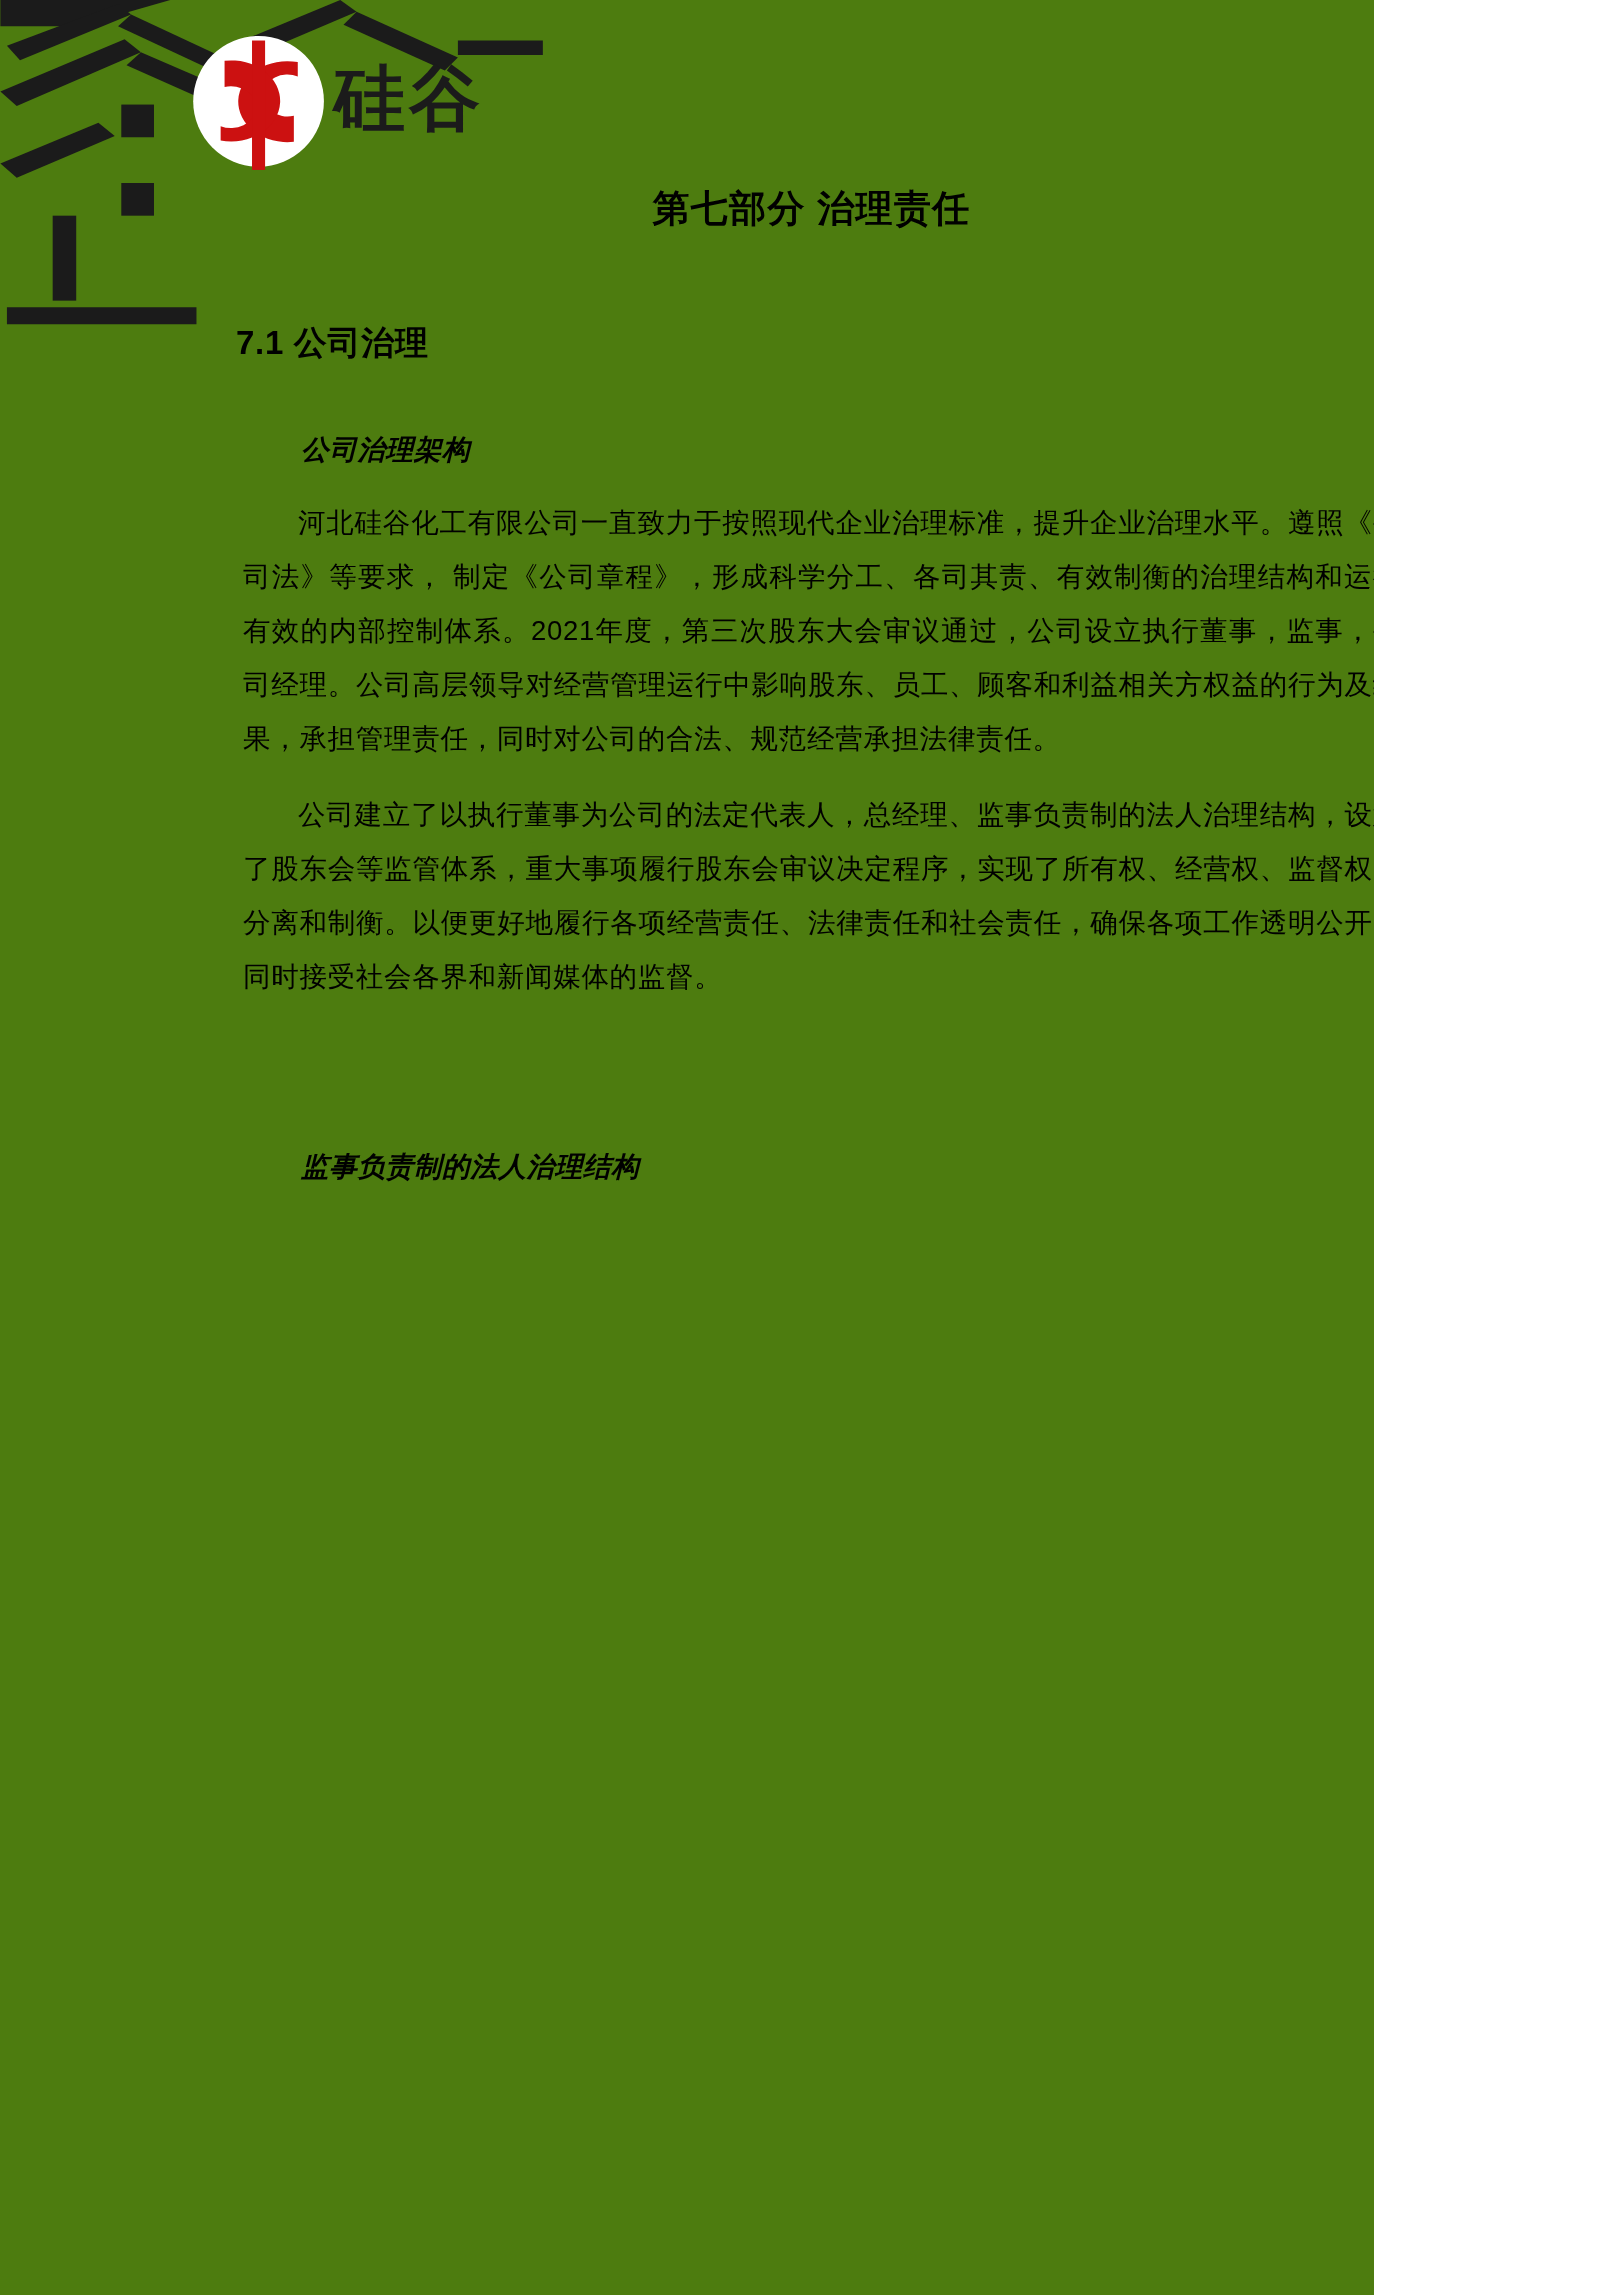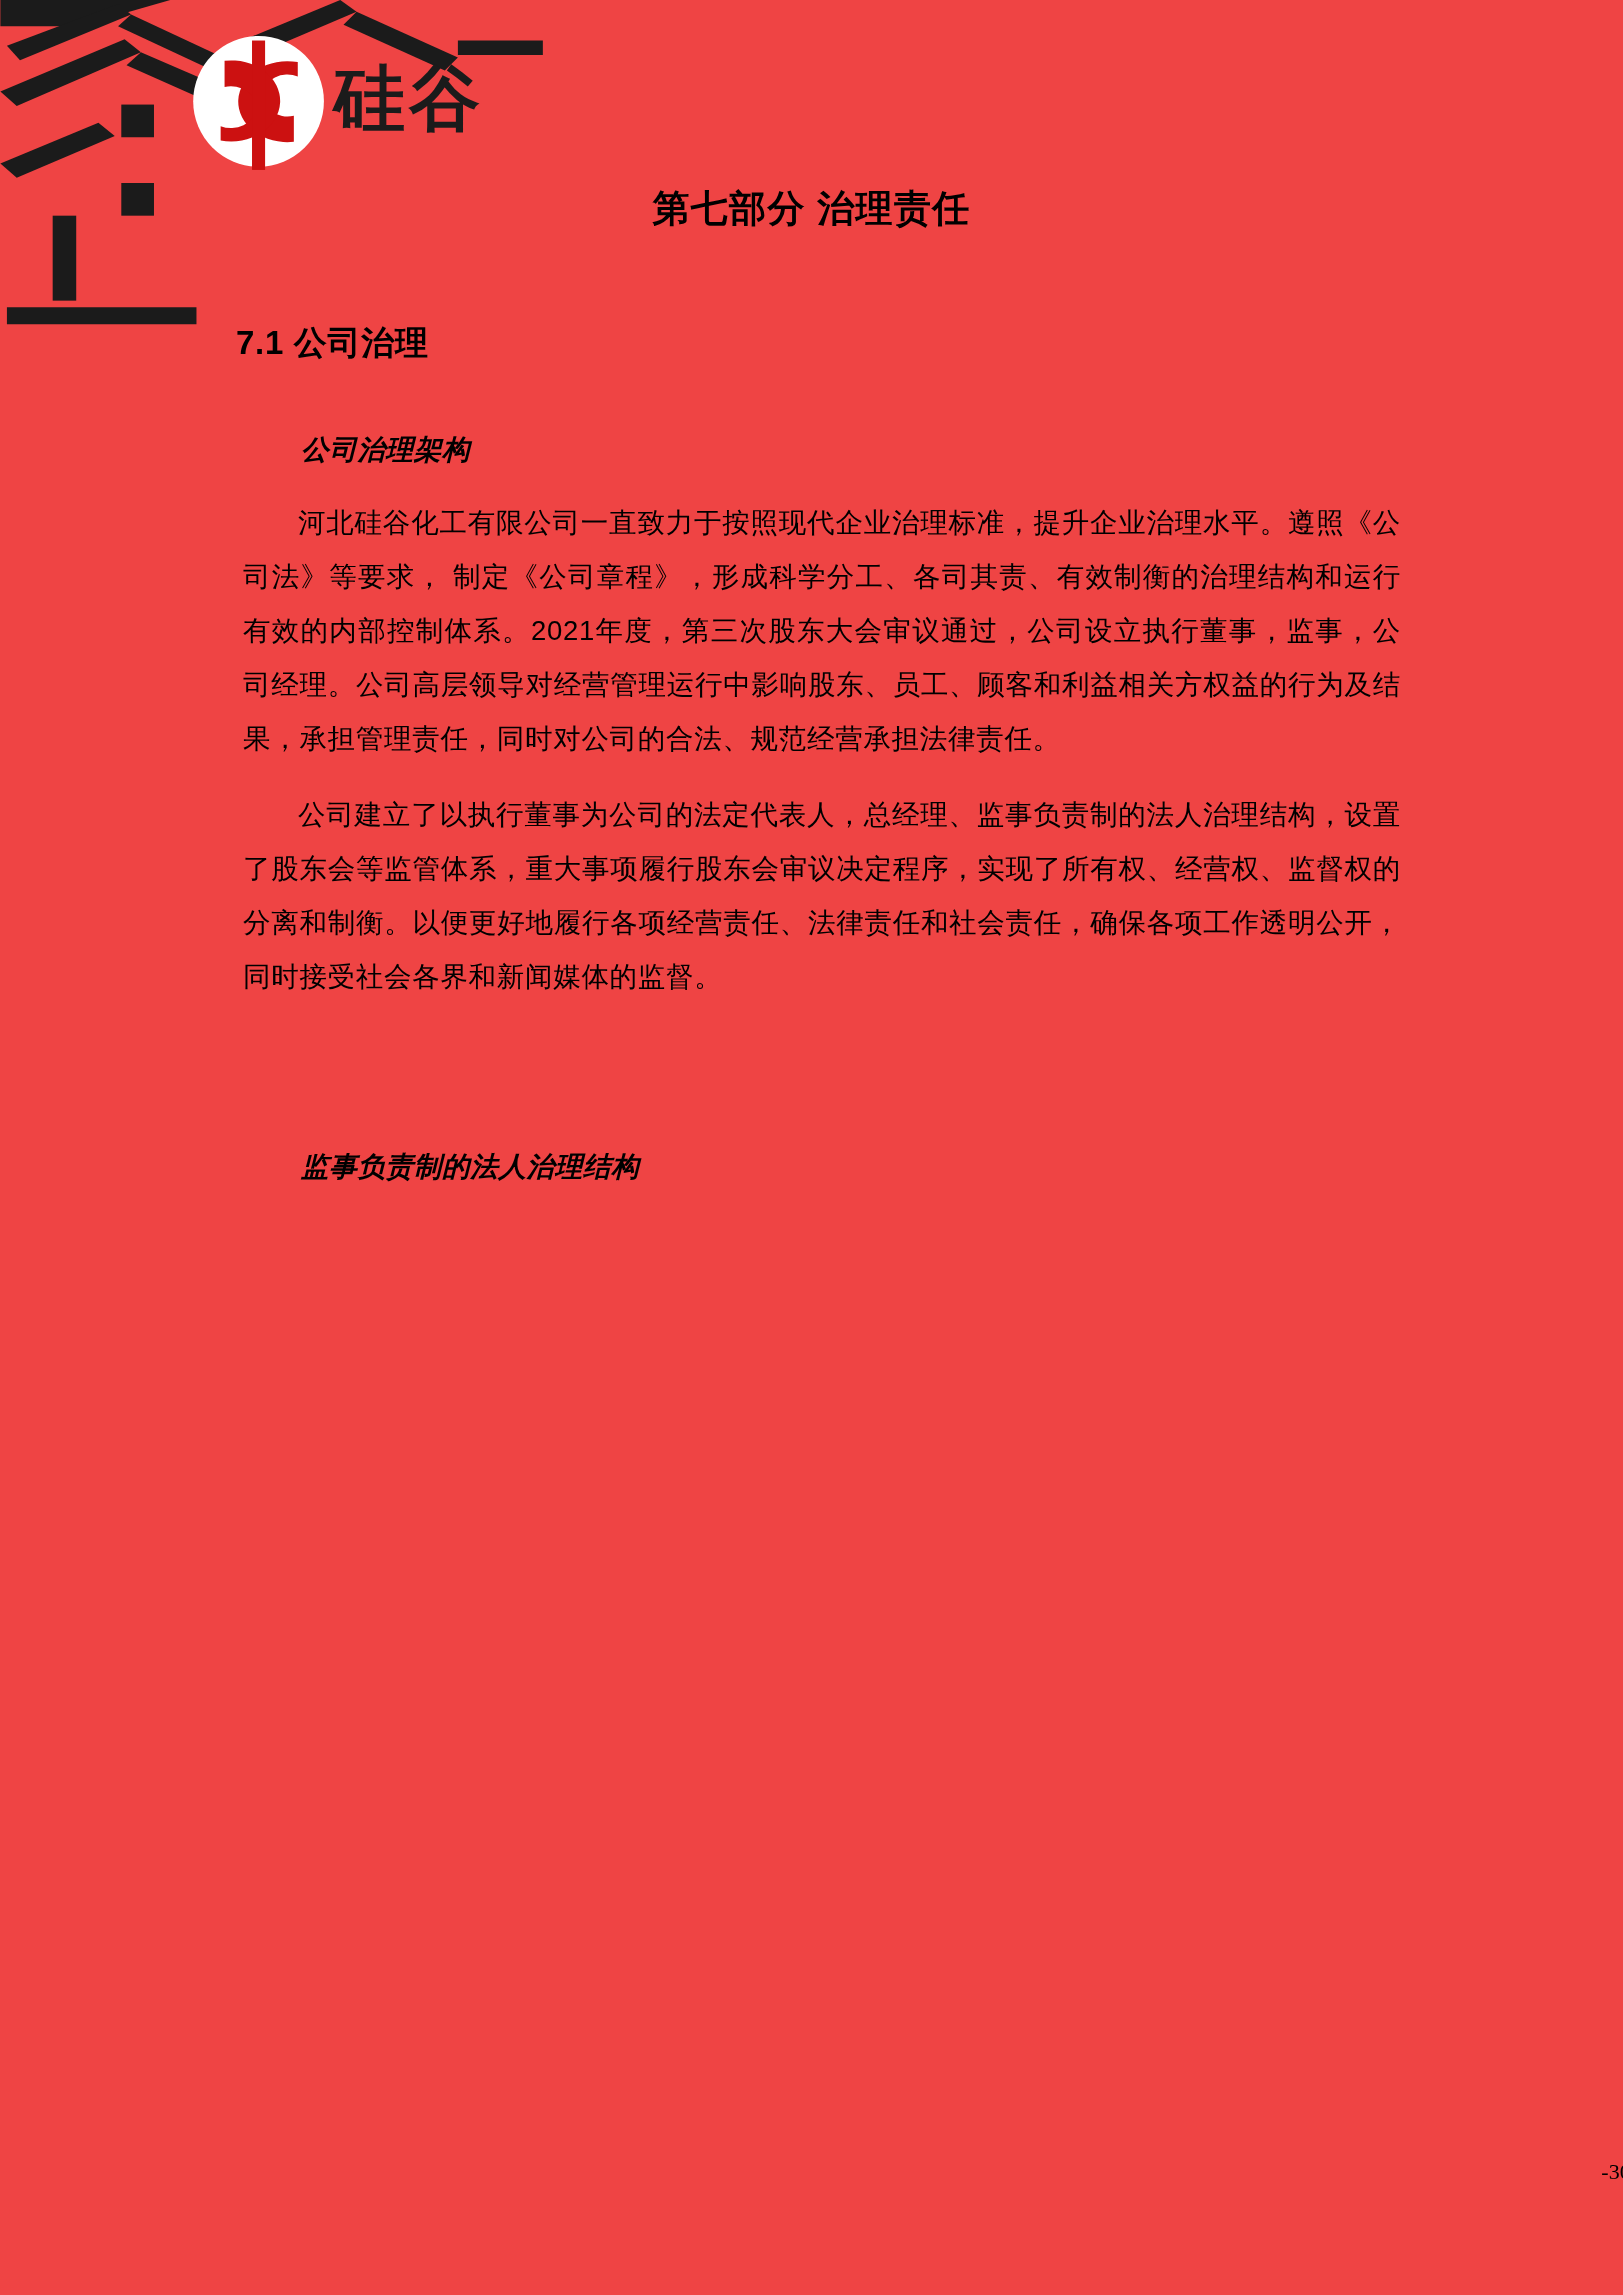--- a/index.html
+++ b/index.html
@@ -2,23 +2,23 @@
 <html style="font-size:10.5px"><head>
 <meta charset="utf-8">
 <style>
   html, body {
     margin: 0;
     padding: 0;
     background: #ffffff;
   }
   .page {
     position: relative;
-    width: 1623px;
+    width: 1374px;
     height: 2295px;
-    background: #ef4444;
+    background: #4d7c0f;
     overflow: hidden;
     font-family: "Liberation Serif", "DejaVu Serif", serif;
     color: #000000;
   }
 
   
   .logo-art {
     position: absolute;
     top: 0;
     left: 0;

